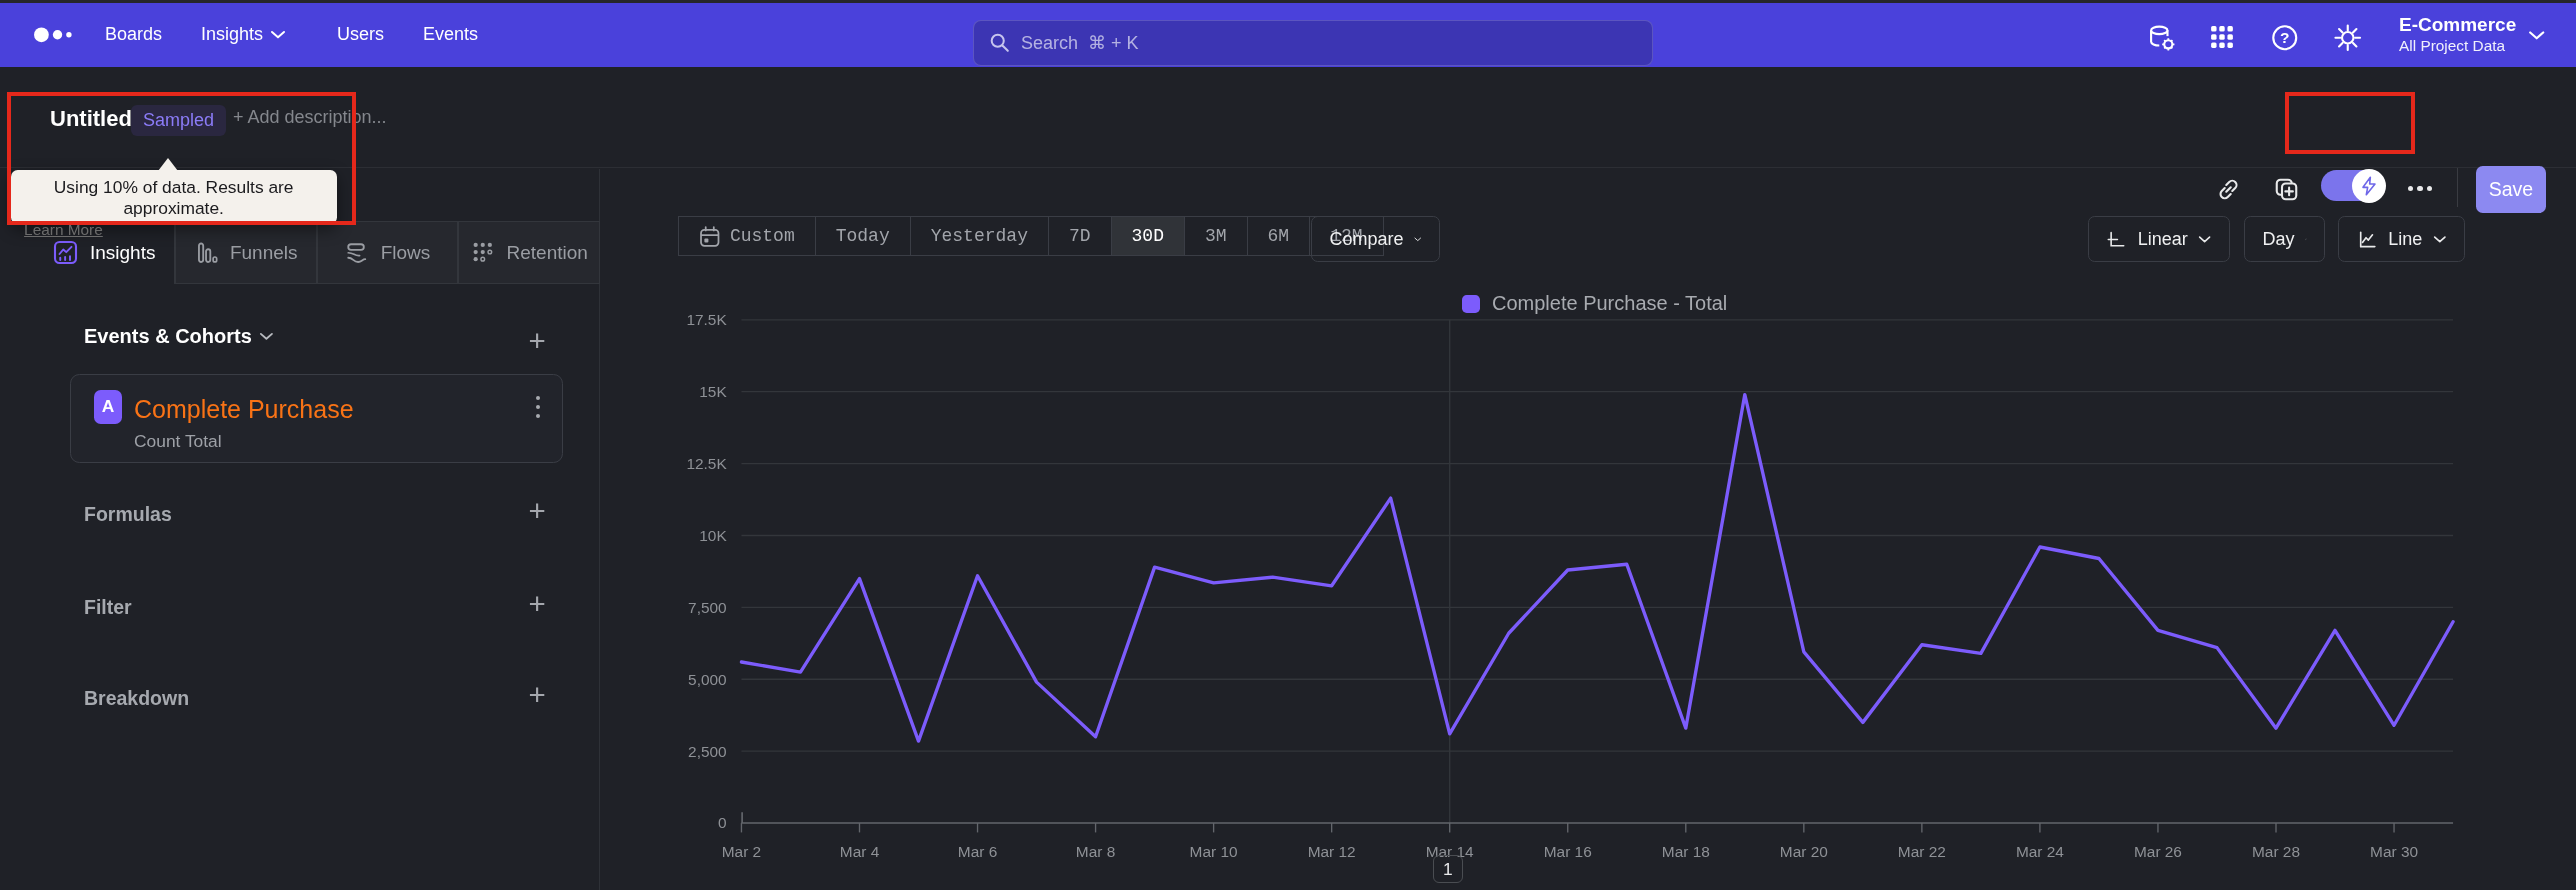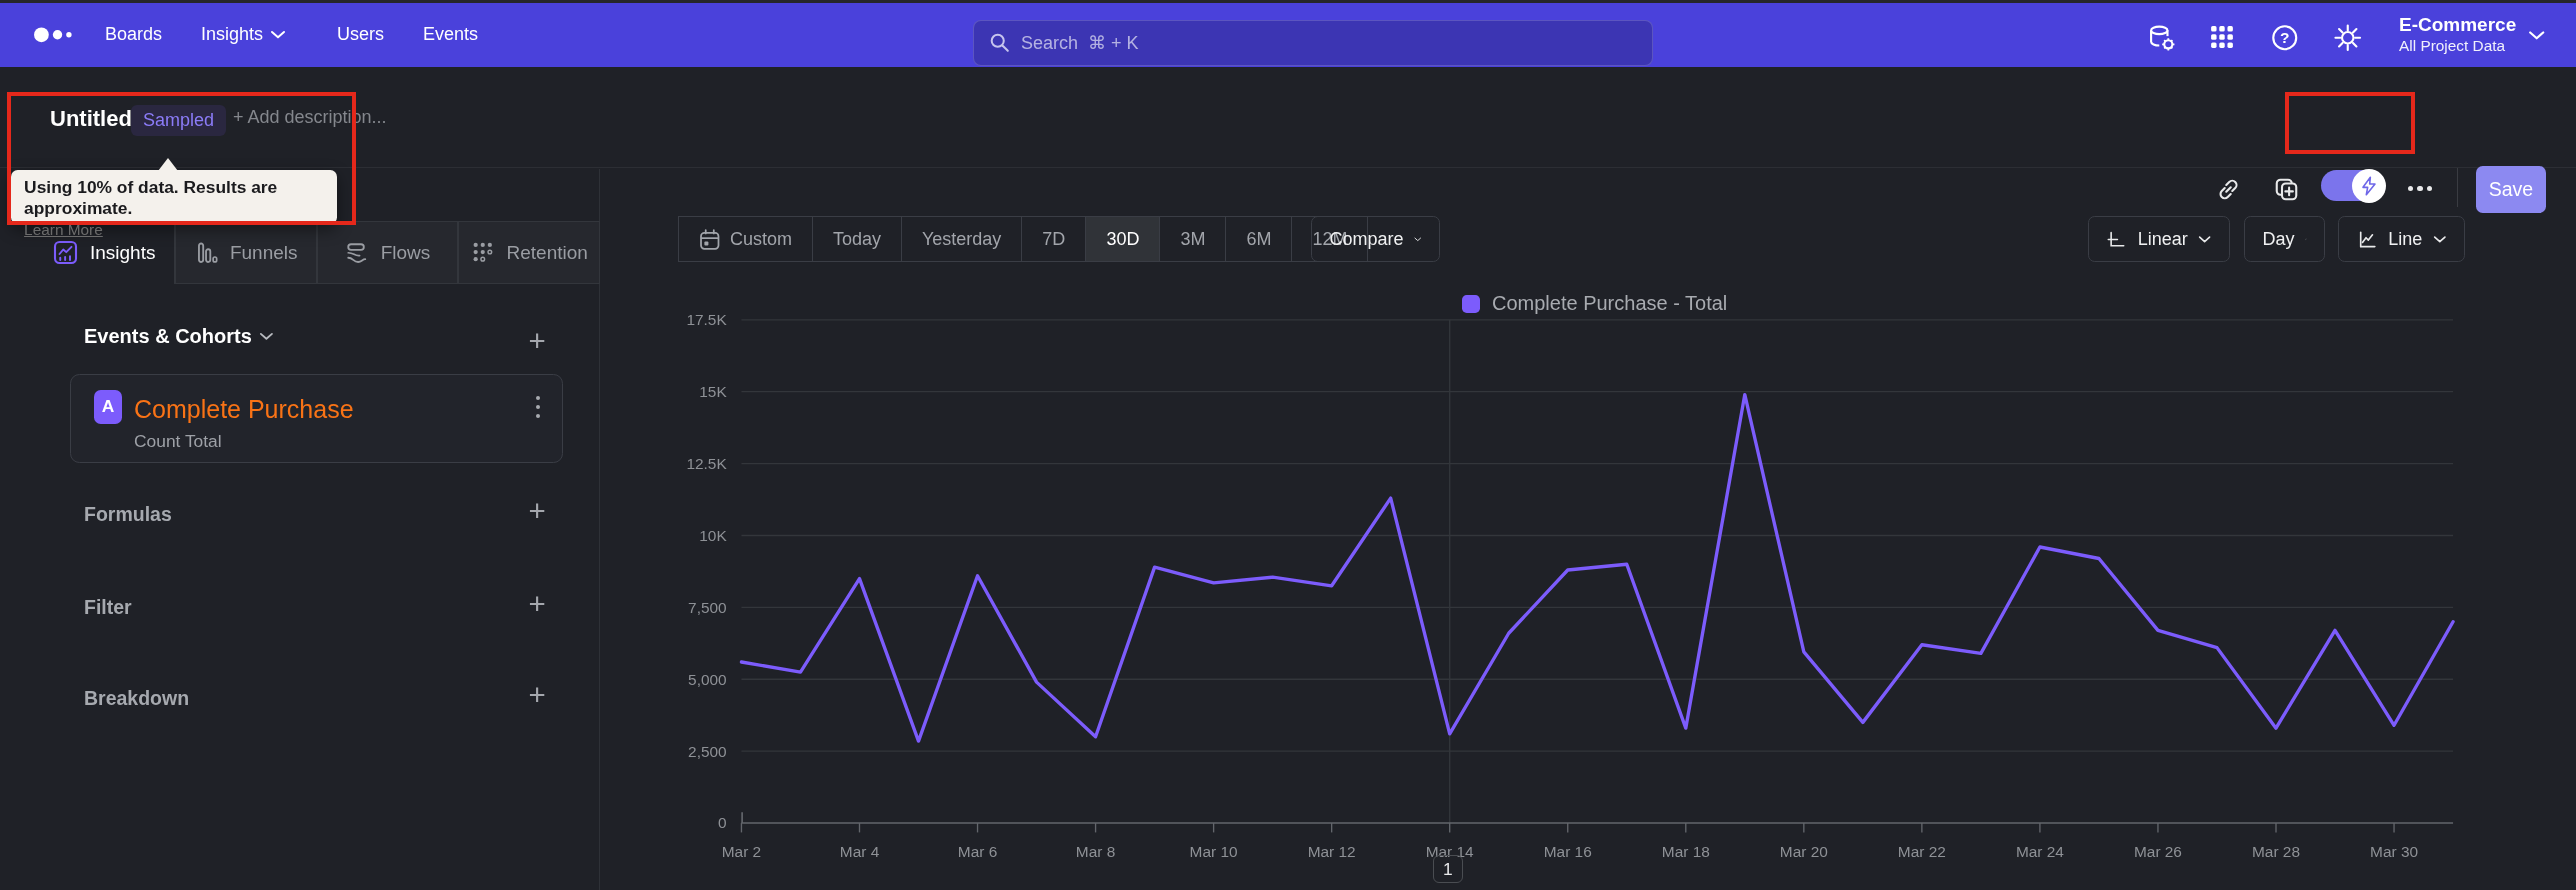--- a/index.html
+++ b/index.html
@@ -39,21 +39,21 @@
   .tb-divider { position:absolute; left:2457px; top:101px; width:1.3px; height:39px; background:#3A3C42; }
   .save-btn { position:absolute; left:2476px; top:99px; width:70px; height:47px; background:#8C89F1; border:none;
               border-radius:6.7px; color:#FFFFFF; font-size:19.5px; font-weight:500; cursor:pointer; font-family:inherit; }
 
   
   .red-box { position:absolute; border:4px solid #E5281B; pointer-events:none; z-index:60; }
   #red-box-1 { left:6.7px; top:92px; width:349px; height:133px; }
   #red-box-2 { left:2285px; top:92px; width:130px; height:62px; }
   .tooltip { position:absolute; left:10.7px; top:170px; width:326px; height:54px; background:#F4F1EC; border-radius:6.7px;
              padding:6.7px 13.4px 5.4px 13.4px; z-index:55; box-shadow:0 5.4px 16px rgba(0,0,0,0.45); }
-  .tooltip .tt-line1 { font-size:17.4px; font-weight:700; color:#1B1B1E; line-height:21.5px; }
+  .tooltip .tt-line1 { font-size:17.4px; font-weight:400; color:#1B1B1E; line-height:21.5px;text-align:center; }
   .tooltip .tt-link { display:inline-block; font-size:15.4px; color:#6B6B6B; text-decoration:underline; margin-top:1.3px; cursor:pointer; }
   .tooltip-caret { position:absolute; left:158px; top:158px; width:0; height:0; z-index:56;
                    border-left:10.7px solid transparent; border-right:10.7px solid transparent; border-bottom:13.4px solid #F4F1EC; }
 
   
   .sidebar { position:absolute; left:0; top:169px; width:566px; height:721px; background:#1F2127; border-right:1.3px solid #2E3137;margin-left:34px; }
   .tabbar { position:absolute; left:0; top:52px; width:566px; height:63px; display:flex; }
   .tab { flex:1; display:flex; align-items:center; justify-content:center; gap:10.7px; font-size:19px; color:#9A9DA3;
          background:#26282E; border:0.7px solid #33363C; cursor:pointer; }
   .tab.active { background:#1F2127; color:#FFFFFF; border:none; border-right:0.7px solid #33363C; font-weight:500; }
@@ -66,22 +66,22 @@
                 border-radius:9.4px; background:#22242B; cursor:pointer; }
   .event-badge { position:absolute; left:23px; top:14.8px; width:28px; height:34px; background:#7C5CFC; border-radius:6.7px;
                  color:#fff; font-size:17.4px; font-weight:700; display:flex; align-items:center; justify-content:center; }
   .event-title { position:absolute; left:63px; top:20px; font-size:25px; color:#f97316; font-weight:500; }
   .event-sub { position:absolute; left:63px; top:56px; font-size:17.4px; color:#9EA1A7; }
   .kebab { position:absolute; left:453px; top:17.4px; width:27px; height:29.5px; display:flex; flex-direction:column;
            align-items:center; justify-content:center; gap:4.7px; cursor:pointer; }
   .kebab span { width:4px; height:4px; border-radius:50%; background:#A8ABB0; }
 
   
-  .seg-control { position:absolute; left:678px; top:216px; height:46px; display:flex; border:1.3px solid #3A3D45;
-                 border-radius:0; overflow:hidden; }
+  .seg-control { position:absolute; left:678px; top:216px; height:40px; display:flex; border:1.3px solid #3A3D45;
+                 border-radius:0; overflow:hidden;font-family:Liberation Mono, monospace; }
   .seg { display:flex; align-items:center; justify-content:center; gap:9.4px; padding:0 20px; font-size:18px;
          color:#A2A5AB; border-right:1.3px solid #3A3D45; cursor:pointer; white-space:nowrap; }
   .seg:last-child { border-right:none; }
   .seg.active { background:#303338; color:#FFFFFF; font-weight:500; }
   .drop-btn { position:absolute; top:216px; height:46px; display:flex; align-items:center; justify-content:space-between; gap:10.7px;
               border:1.3px solid #3A3D45; border-radius:6.7px; font-size:18px; color:#F0F1F2; padding:0 17.4px; cursor:pointer; background:transparent; font-family:inherit; }
 
   
   .legend { position:absolute; left:1462px; top:292px; display:flex; align-items:center; gap:12px; cursor:pointer; }
   .legend-swatch { width:18px; height:18px; border-radius:4.7px; }

